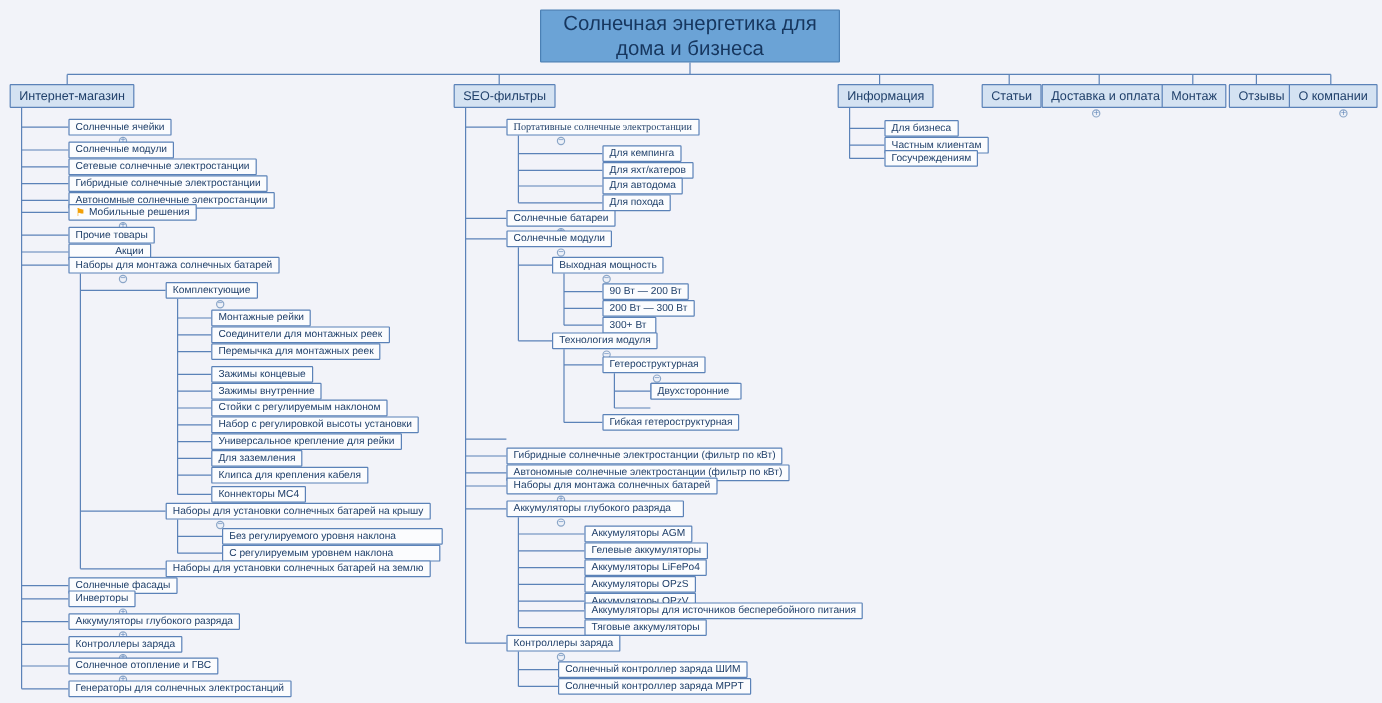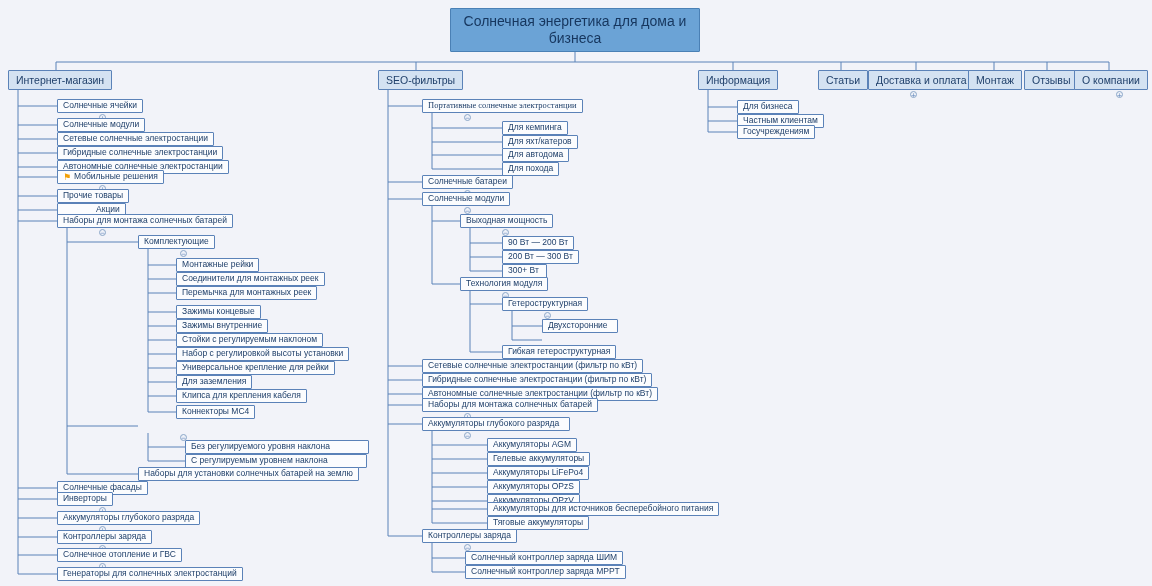--- a/index.html
+++ b/index.html
@@ -24,21 +24,21 @@
     padding:2px 5px 2px 5px;
     white-space:nowrap;
     border-radius:1px;
     display:flex;
     align-items:center;
   }
   .node.root{
     background:#6ba3d6;
     border:1px solid #4a80b5;
     color:#16365e;
-    font-size:14px;
+    font-size:17px;
     text-align:center;
     justify-content:center;
     padding:6px 10px;
     white-space:normal;
     line-height:1.25;
   }
   .node.lvl2{
     background:#d4e2f2;
     border:1px solid #5b82b8;
     font-size:10.5px;
@@ -237,20 +237,23 @@
     </div>
     <div class="node lvl3" style="left: 176px; top: 375px; min-width: 63px; height: 14px;">
       <span>Для заземления</span>
     </div>
     <div class="node lvl3" style="left: 176px; top: 389px; min-width: 116px; height: 14px;">
       <span>Клипса для крепления кабеля</span>
     </div>
     <div class="node lvl3" style="left: 176px; top: 405px; min-width: 69px; height: 14px;">
       <span>Коннекторы MC4</span>
     </div>
+    <div class="node lvl3" style="left: 138px; top: 419px; min-width: 192px; height: 14px;">
+      <span>Наборы для установки солнечных батарей на крышу</span>
+    </div>
     <div class="handle" style="left: 180px; top: 434px;">
       <span>−</span>
     </div>
     <div class="node lvl3" style="left: 185px; top: 440px; min-width: 184px; height: 14px;">
       <span>Без регулируемого уровня наклона</span>
     </div>
     <div class="node lvl3" style="left: 185px; top: 454px; min-width: 182px; height: 14px;">
       <span>С регулируемым уровнем наклона</span>
     </div>
     <div class="node lvl3" style="left: 138px; top: 467px; min-width: 192px; height: 14px;">
@@ -347,23 +350,20 @@
       <span>−</span>
     </div>
     <div class="node lvl3" style="left: 542px; top: 319px; min-width: 74px; height: 14px;">
       <span>Односторонние</span>
     </div>
     <div class="node lvl3" style="left: 542px; top: 319px; min-width: 76px; height: 14px;">
       <span>Двухсторонние</span>
     </div>
     <div class="node lvl3" style="left: 502px; top: 345px; min-width: 107px; height: 14px;">
       <span>Гибкая гетероструктурная</span>
-    </div>
-    <div class="node lvl3" style="left: 422px; top: 359px; min-width: 181px; height: 14px;">
-      <span>Сетевые солнечные электростанции (фильтр по кВт)</span>
     </div>
     <div class="node lvl3" style="left: 422px; top: 373px; min-width: 191px; height: 14px;">
       <span>Гибридные солнечные электростанции (фильтр по кВт)</span>
     </div>
     <div class="node lvl3" style="left: 422px; top: 387px; min-width: 195px; height: 14px;">
       <span>Автономные солнечные электростанции (фильтр по кВт)</span>
     </div>
     <div class="node lvl3" style="left: 422px; top: 398px; min-width: 145px; height: 14px;">
       <span>Наборы для монтажа солнечных батарей</span>
     </div>

